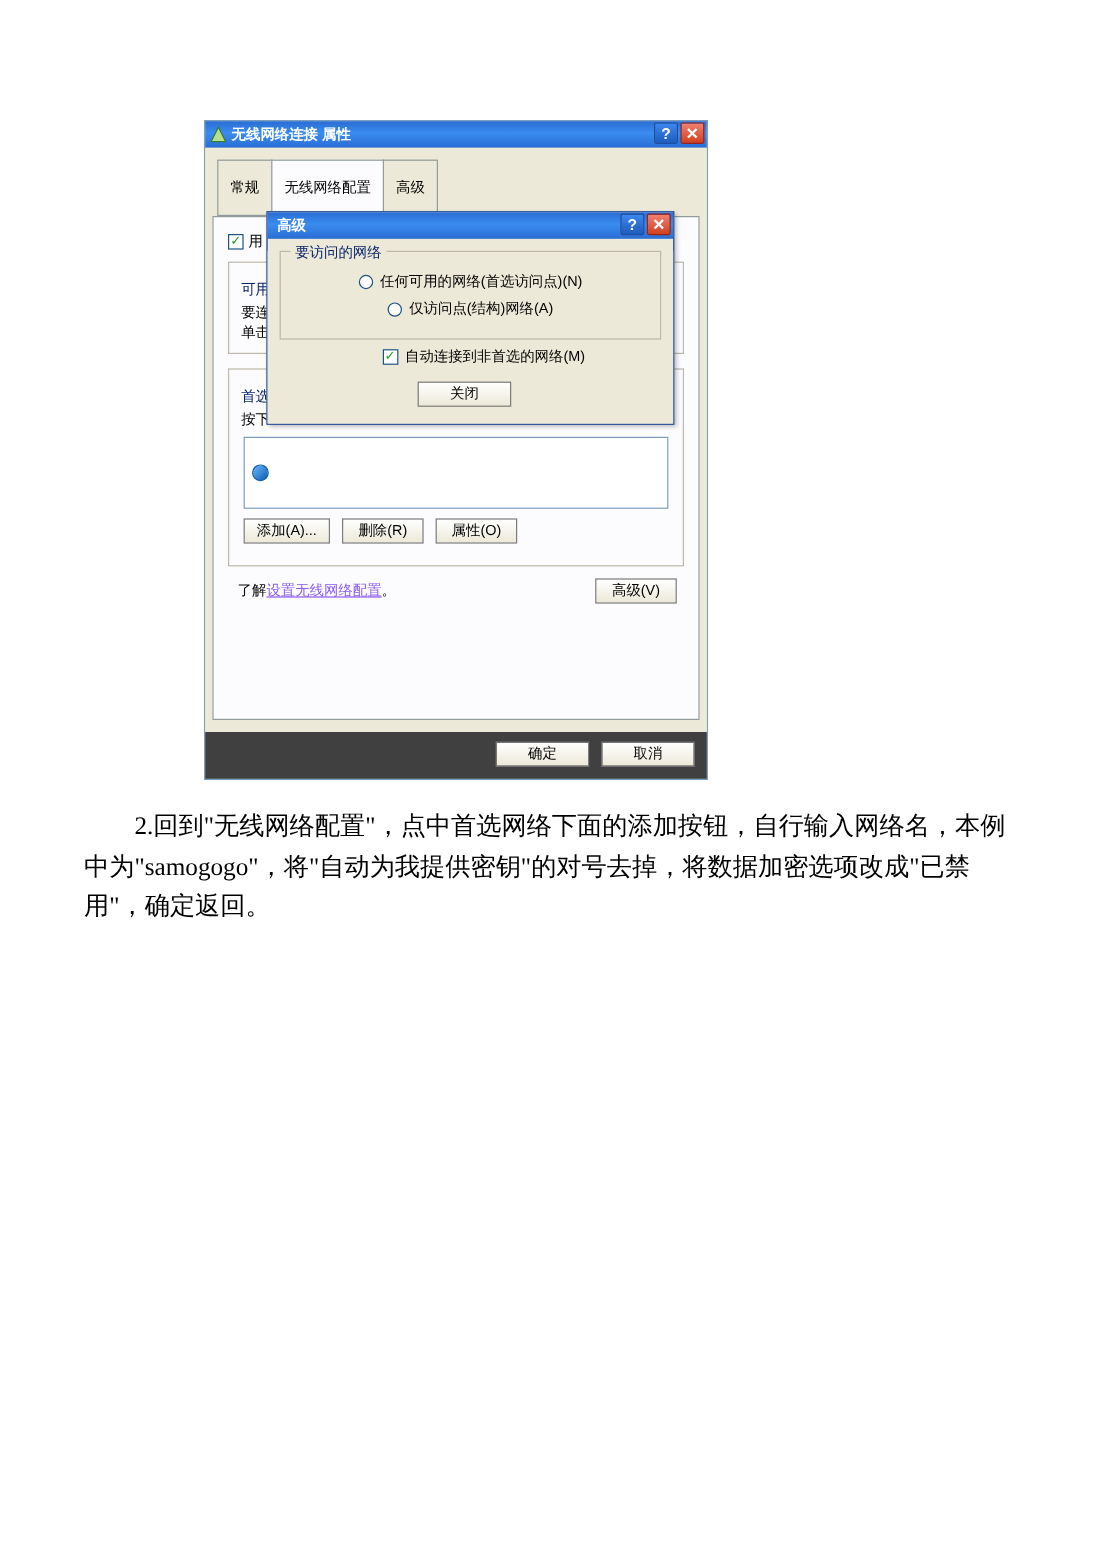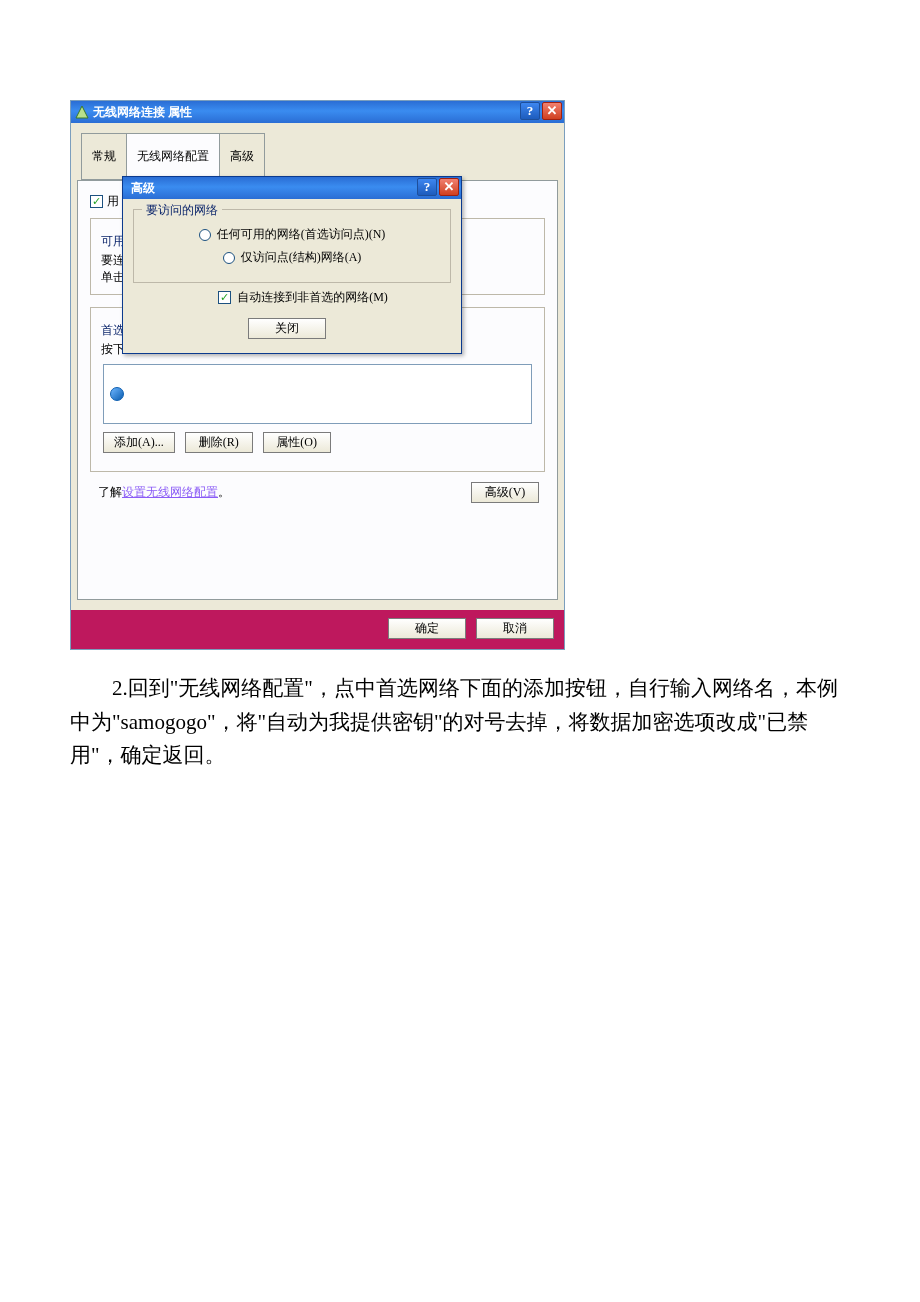--- a/index.html
+++ b/index.html
@@ -4,25 +4,25 @@
 <style>
   * { box-sizing: border-box; margin: 0; padding: 0; }
   body {
     font-family: "Microsoft YaHei", "SimSun", Tahoma, sans-serif;
     background: #fff;
     width: 920px;
     padding: 100px 70px 40px 70px;
     font-size: 12px;
   }
   .screenshot-area {
-    width: 495px;
+    width: 420px;
+    margin-left: 100px;
     position: relative;
     background: #ece9d8;
     border: 1px solid #7b9ebd;
-    font-family: Liberation Serif, serif;
   }
   .titlebar {
     height: 22px;
     background: linear-gradient(to bottom, #2a6dd4 0%, #3a8cf0 45%, #2a6dd4 100%);
     display: flex;
     align-items: center;
     color: #fff;
     font-weight: bold;
     font-size: 12px;
     padding-left: 4px;
@@ -115,21 +115,21 @@
     font-size: 12px;
     font-family: inherit;
     cursor: pointer;
     min-width: 68px;
     text-align: center;
   }
   .link-blue { color: #8b5cf6; text-decoration: underline; cursor: pointer; }
   .footer-btns {
     display: flex; gap: 10px; justify-content: flex-end;
     padding: 8px 10px 10px 0;
-    background: #be185d;
+    background: #404040;
   }
   
   .overlay-dlg {
     position: absolute;
     top: 75px; left: 51px;
     width: 340px;
     background: #ece9d8;
     border: 1px solid #0b3a8e;
     box-shadow: 2px 2px 4px rgba(0,0,0,0.3);
     z-index: 10;

